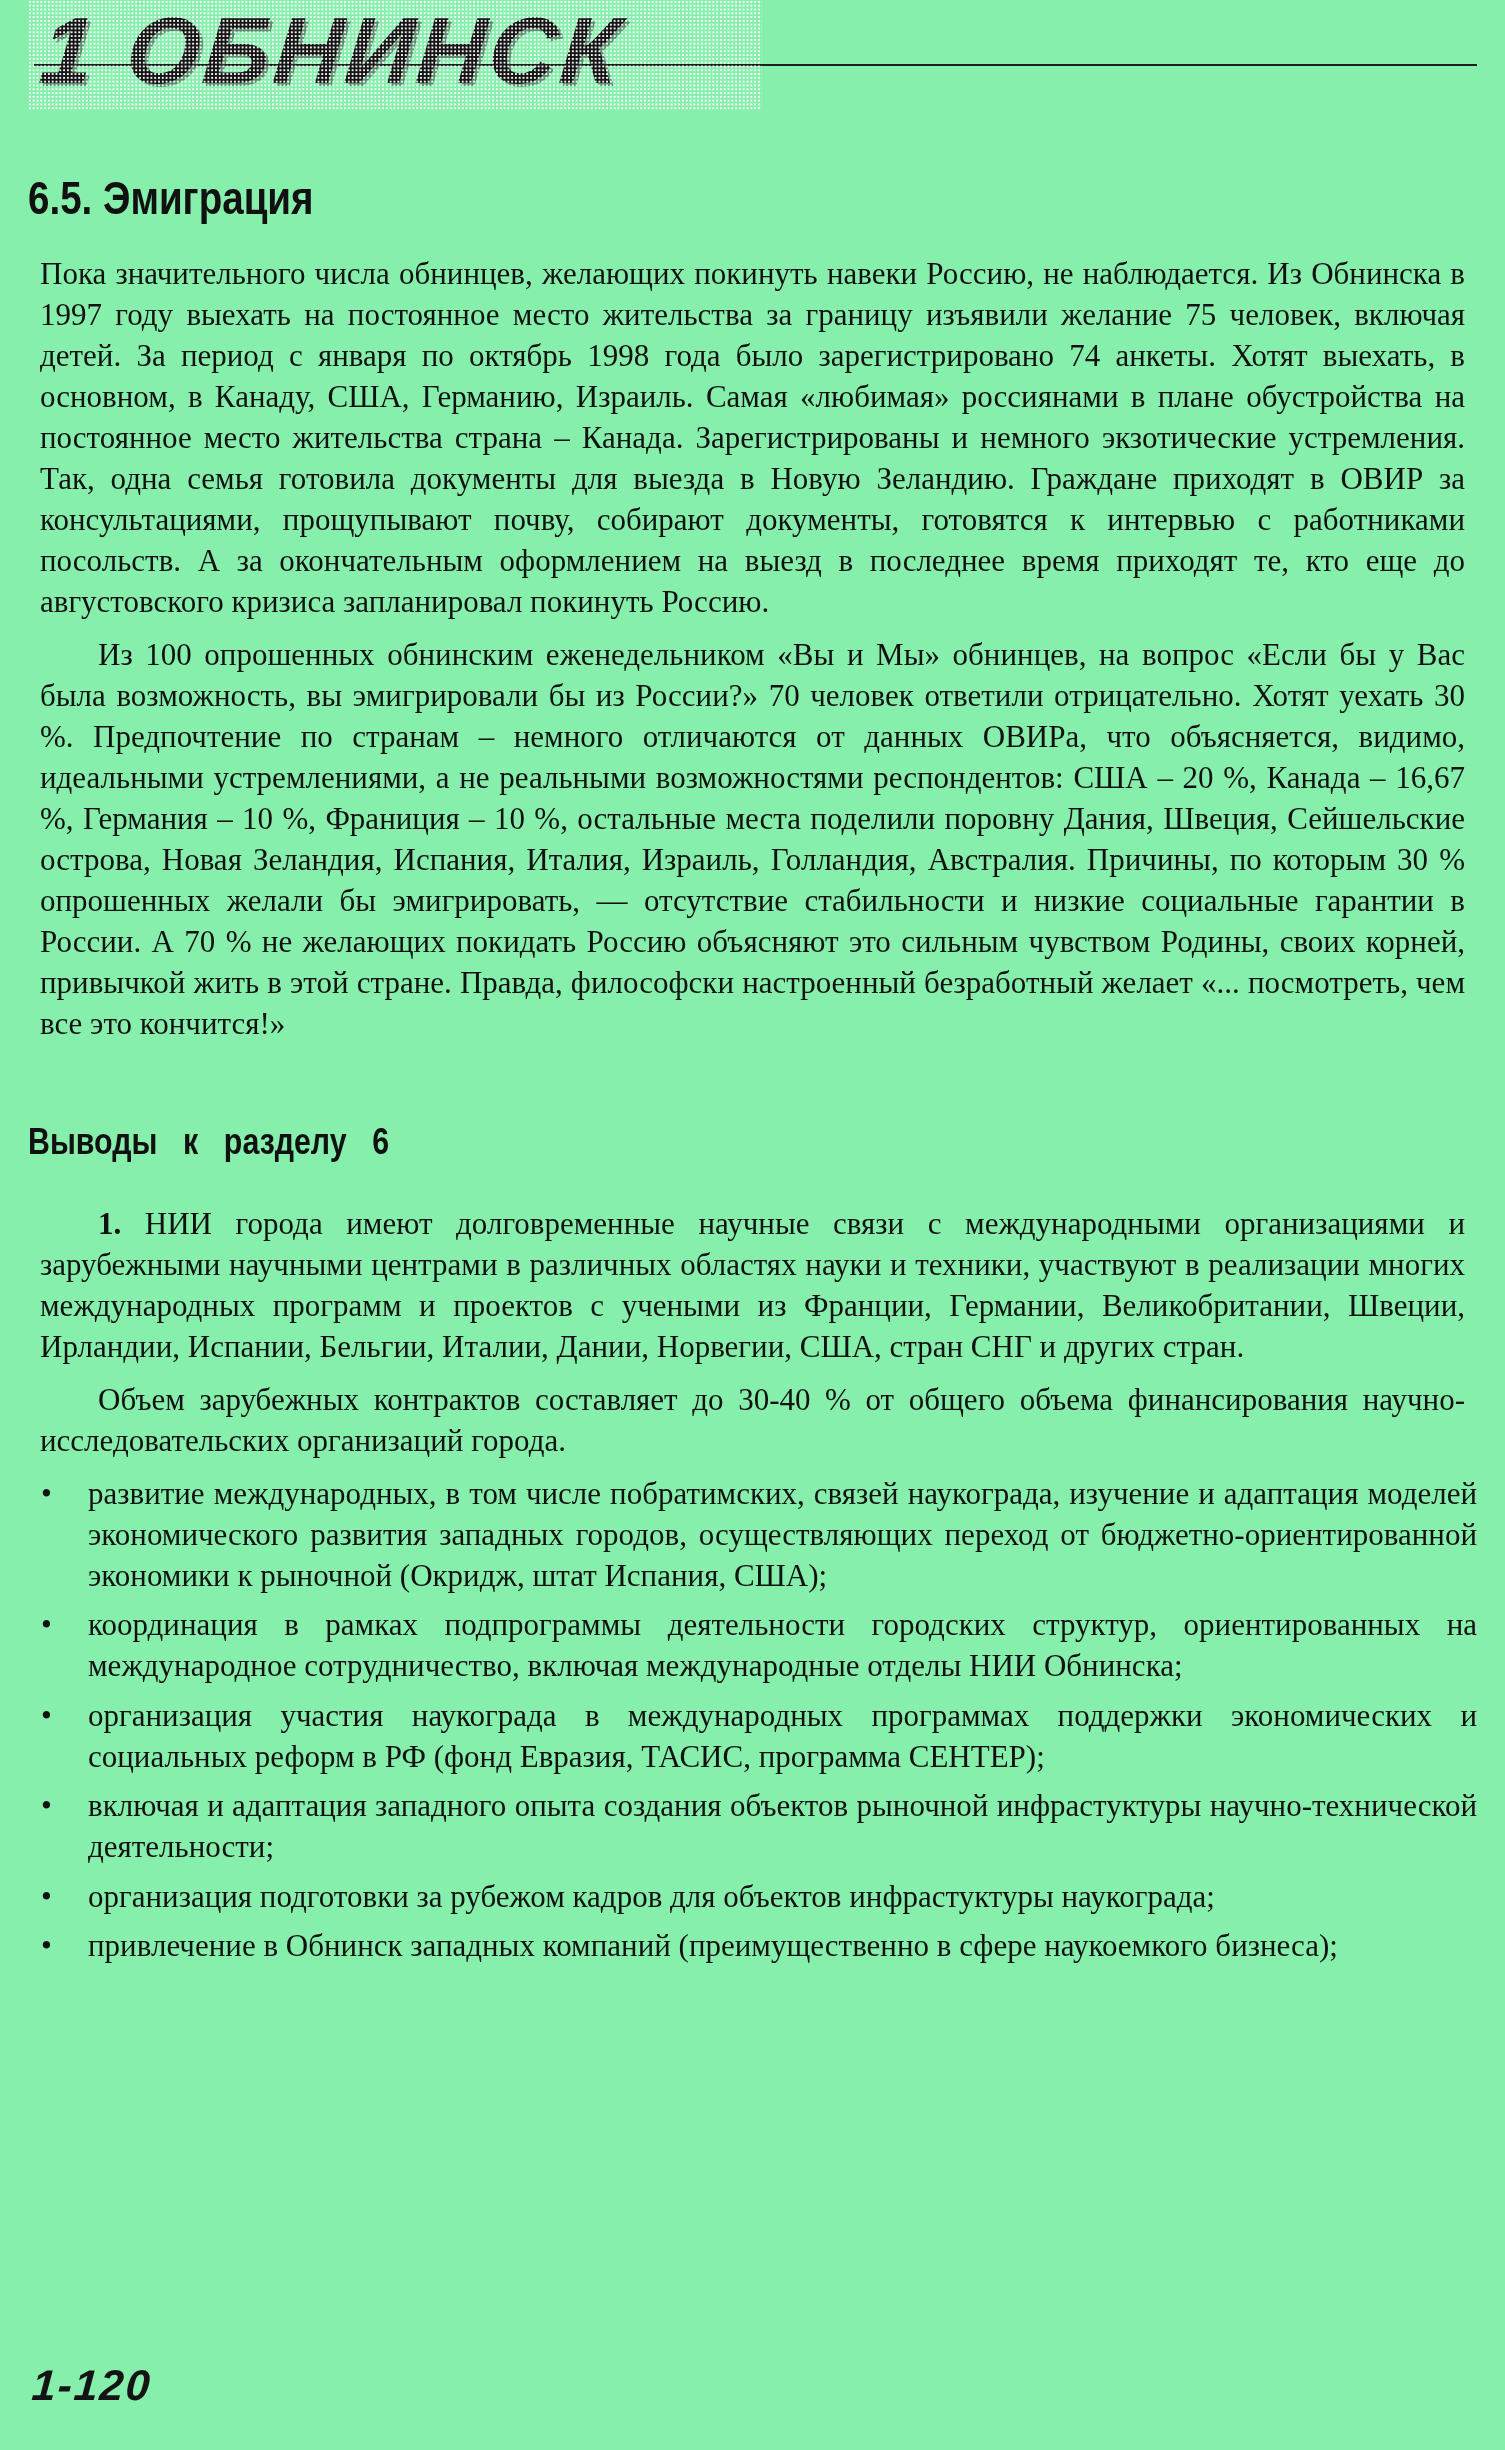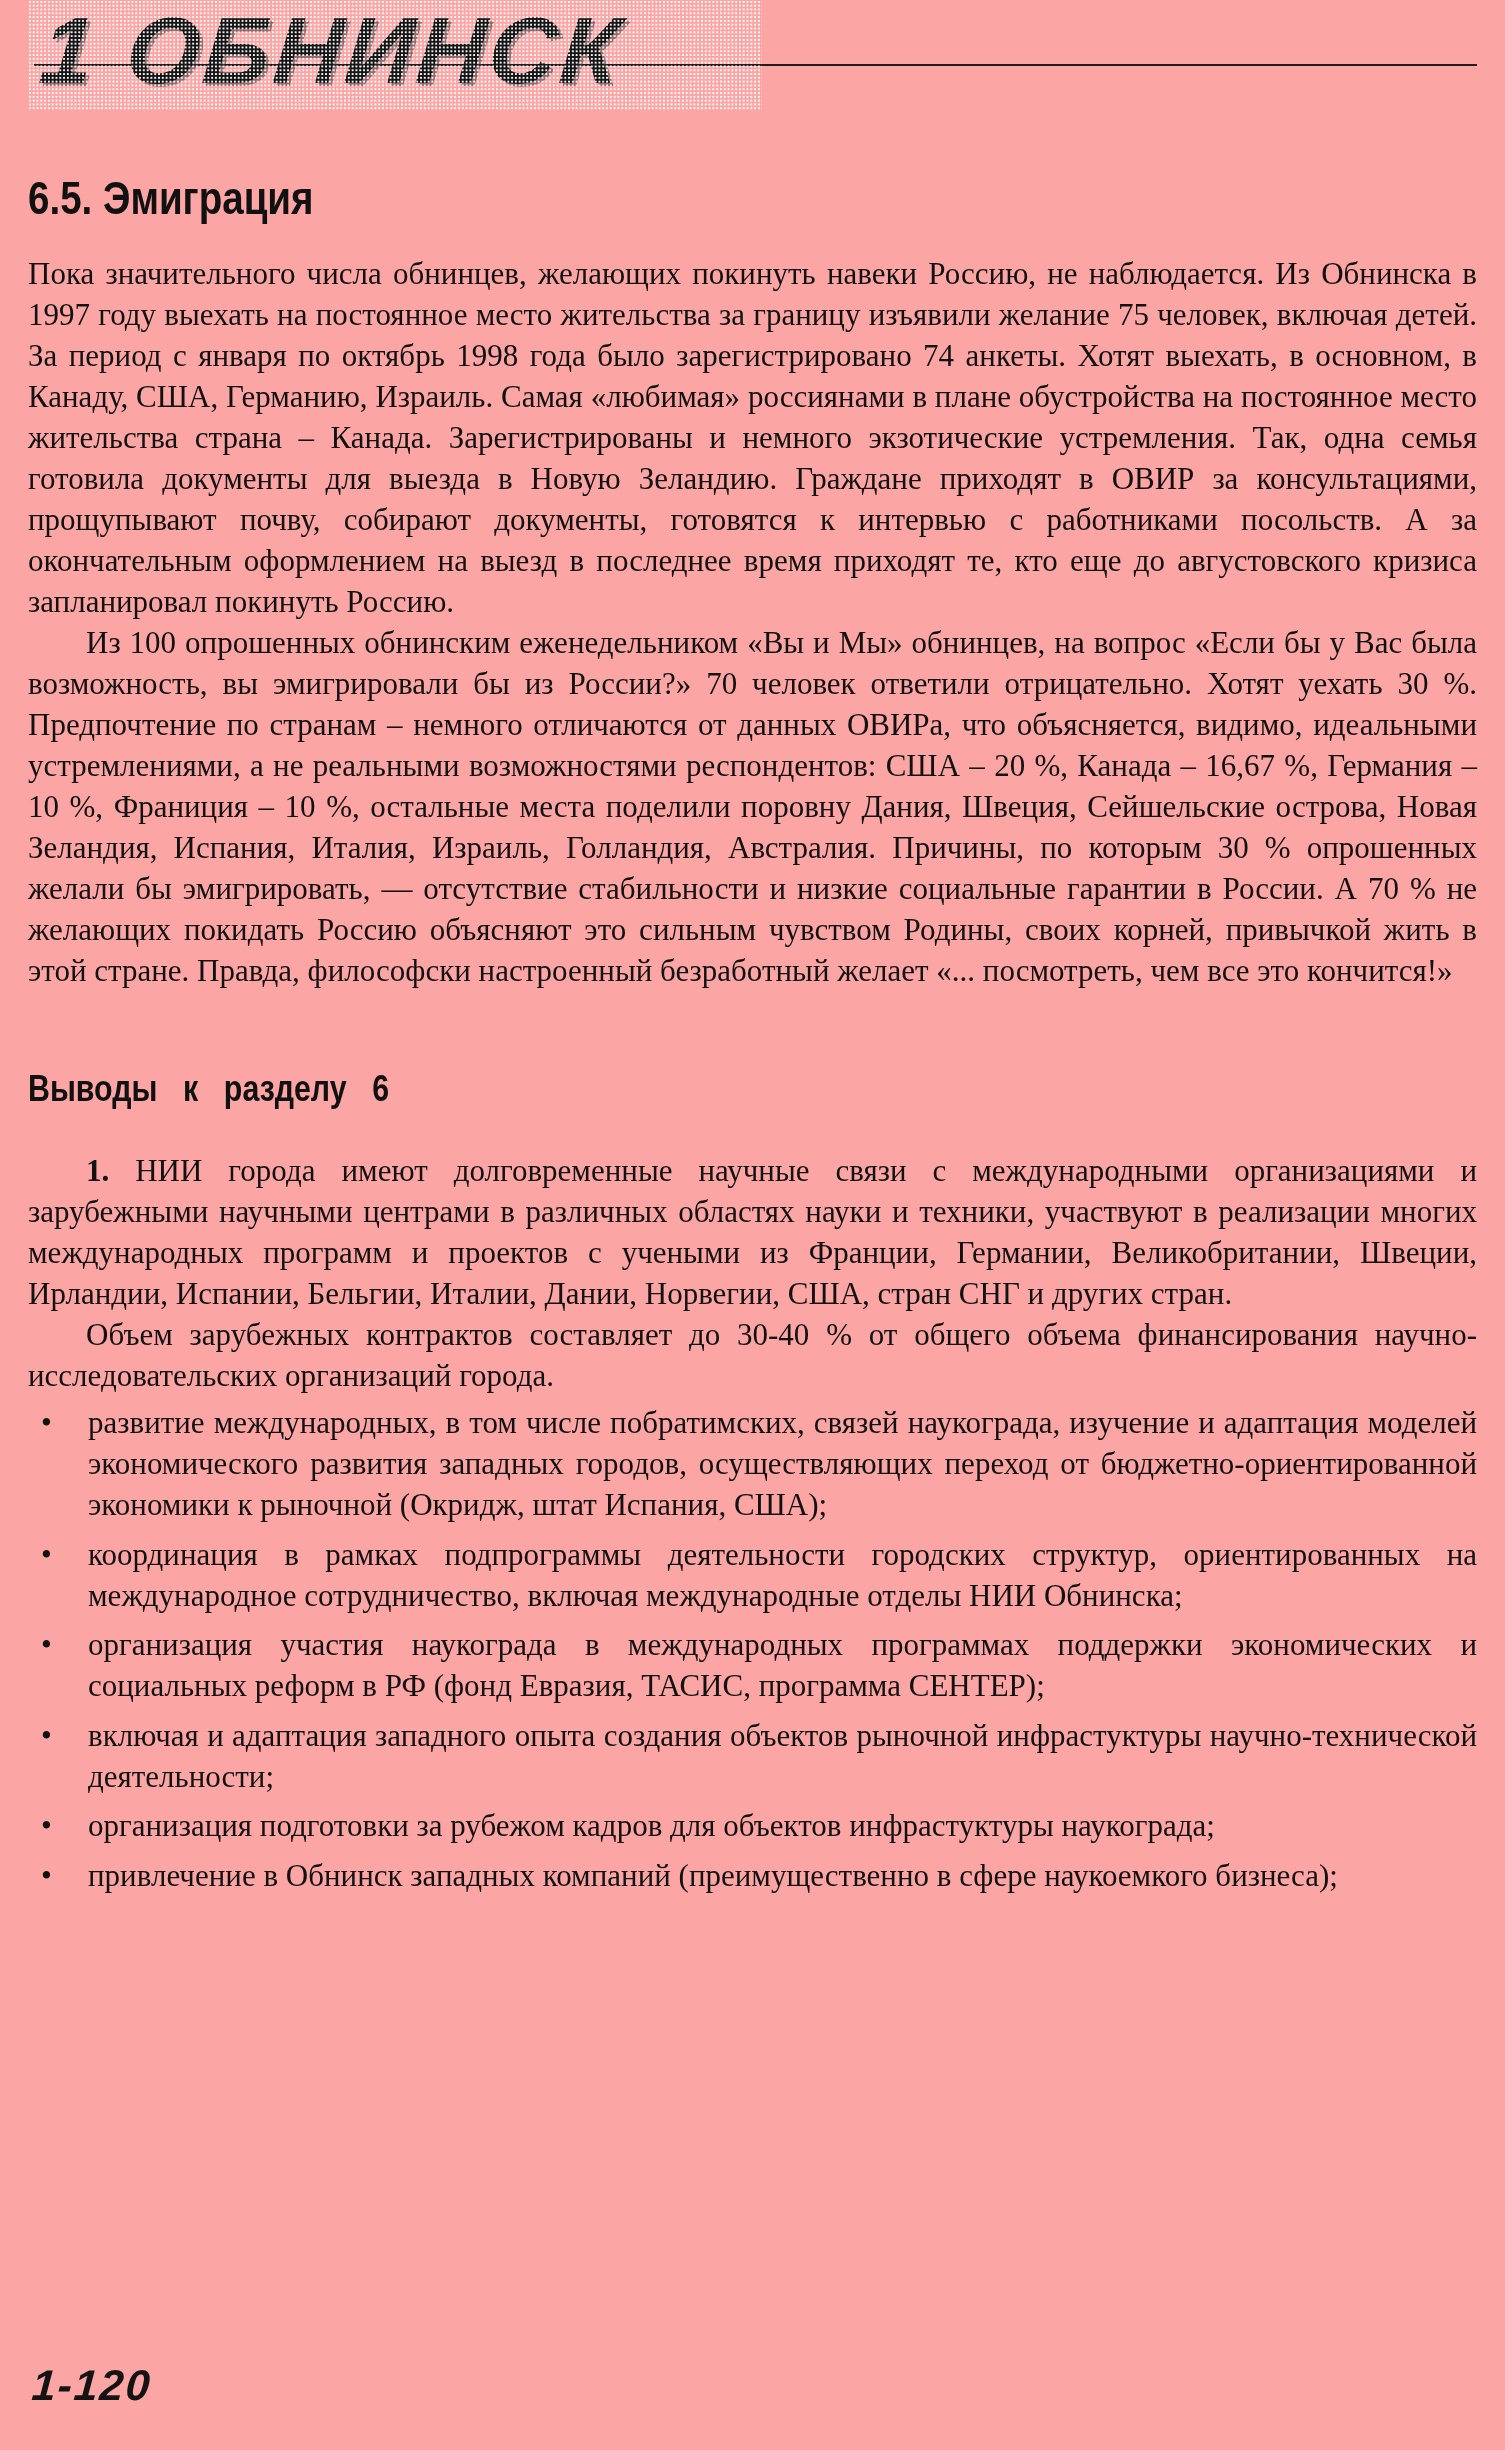--- a/index.html
+++ b/index.html
@@ -5,21 +5,21 @@
   html, body {
     margin: 0;
     padding: 0;
     background: #ffffff;
   }
   .page {
     position: relative;
     width: 1505px;
     height: 2450px;
     margin: 0 auto;
-    background: #fca5a5;
+    background: #86efac;
     box-sizing: border-box;
     padding: 0 28px;
     color: #121212;
     font-family: "Liberation Serif", serif;
     overflow: hidden;
   }
 
   
   .logo {
     position: relative;
@@ -91,21 +91,21 @@
   }
 
   
   .body-text {
     margin-top: 32px;
     font-size: 31px;
     line-height: 41px;
     text-align: justify;
   }
   .body-text p {
-    margin: 0;
+    margin: 12px;
   }
   p.indent {
     text-indent: 58px;
   }
   p.gap-before {
     margin-top: 22.6px;
   }
   .num {
     font-weight: 700;
   }

